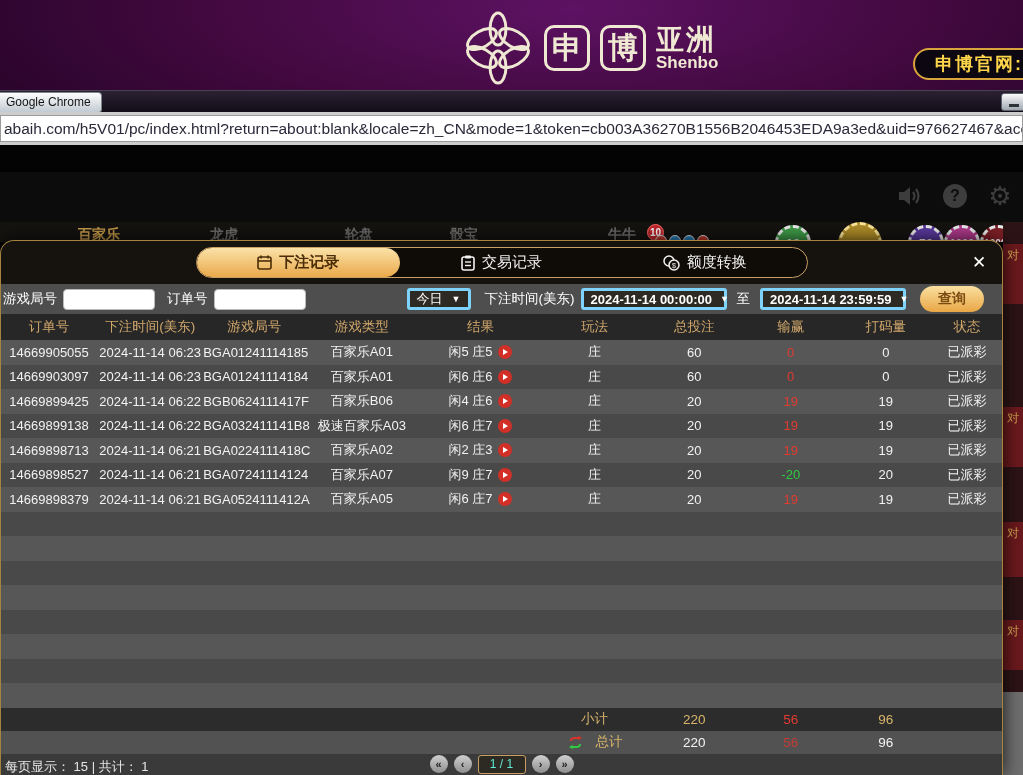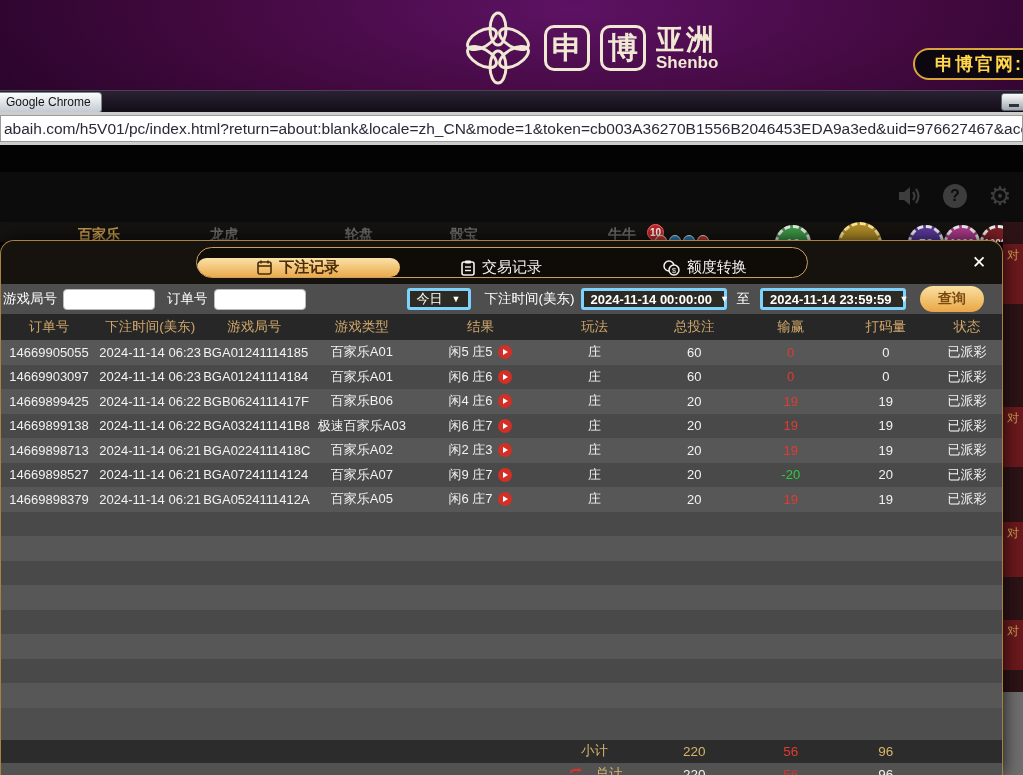--- a/index.html
+++ b/index.html
@@ -58,21 +58,21 @@
   #right-bleed { position:absolute; left:1003px; top:222px; width:20px; height:553px; background:#2c1316; overflow:hidden; }
   .bleed-block { position:absolute; left:0; width:20px; background:#6a191d; color:#d8a452; font-size:12px; text-align:center; padding-top:3px; }
   #right-bleed .grayfoot { position:absolute; left:0; top:470px; width:20px; height:83px; background:#6e6e6e; }
 
   
   #records-modal { position:absolute; left:0; top:240px; width:1003px; height:535px;
     background:#4e4e4e; border:1px solid #a8823f; border-bottom:none;
     border-radius:14px 14px 0 0; box-shadow:0 0 18px rgba(0,0,0,.8); overflow:hidden; }
   #modal-topbar { position:relative; width:100%; height:43px; background:#16120d; }
   #tab-group { position:absolute; left:50%; transform:translateX(-50%); top:6px; width:612px; height:31px;
-    background:#0f0c08; border:1px solid #c9a063; border-radius:16px; display:flex; overflow:hidden;align-items:flex-end; }
+    background:#0f0c08; border:1px solid #c9a063; border-radius:16px; display:flex; overflow:hidden; }
   .tab { flex:1; display:flex; align-items:center; justify-content:center; gap:7px; color:#f2f2f2; font-size:15px; cursor:default; }
   .tab.active { background:linear-gradient(#fae2a8,#eaa94b); border-radius:16px; color:#4a2c07; font-weight:bold; }
   .tab svg { display:block; }
   #modal-close { position:absolute; right:12px; top:10px; width:22px; height:22px; color:#fff; font-size:17px;
     display:flex; align-items:center; justify-content:center; }
 
   
   #filter-row { position:relative; width:100%; height:30px; background:#4e4e4e;
     display:flex; align-items:center; font-size:13.5px; color:#fff; }
   .f-label { margin:0 6px 0 2px; white-space:nowrap; }
@@ -97,21 +97,21 @@
   .trow:nth-child(even) { background:#494949; }
   .result-cell { display:flex; align-items:center; justify-content:center; gap:6px; }
   .play-button { width:14px; height:14px; border-radius:50%; background:#d22f27; display:inline-flex;
     align-items:center; justify-content:center; }
   .play-button::after { content:""; width:0; height:0; border-left:5px solid #fff;
     border-top:3.5px solid transparent; border-bottom:3.5px solid transparent; margin-left:1px; }
   .win-val.pos { color:#e23b30; }
   .win-val.neg { color:#2ecc40; }
 
   
-  #subtotal-row { height:23px; background:#2c2c2c; color:#d8b46a; font-size:13.5px;margin-top:32px; }
+  #subtotal-row { height:23px; background:#2c2c2c; color:#d8b46a; font-size:13.5px; }
   #subtotal-row .win-red { color:#e23b30; }
   #grand-row { height:23px; background:#525252; color:#f2f2f2; font-size:13.5px; position:relative; }
   #grand-row .label-gold { color:#d8b46a; }
   #grand-row .win-red { color:#c33b34; }
   .total-label-cell { display:flex; align-items:center; justify-content:center; gap:12px; }
   #exchange-icon svg { display:block; }
 
   
   #modal-footer { height:22px; background:#3a3a3a; position:relative; color:#e6e6e6; font-size:13px; }
   #page-summary { position:absolute; left:4px; top:4px; white-space:nowrap; }

